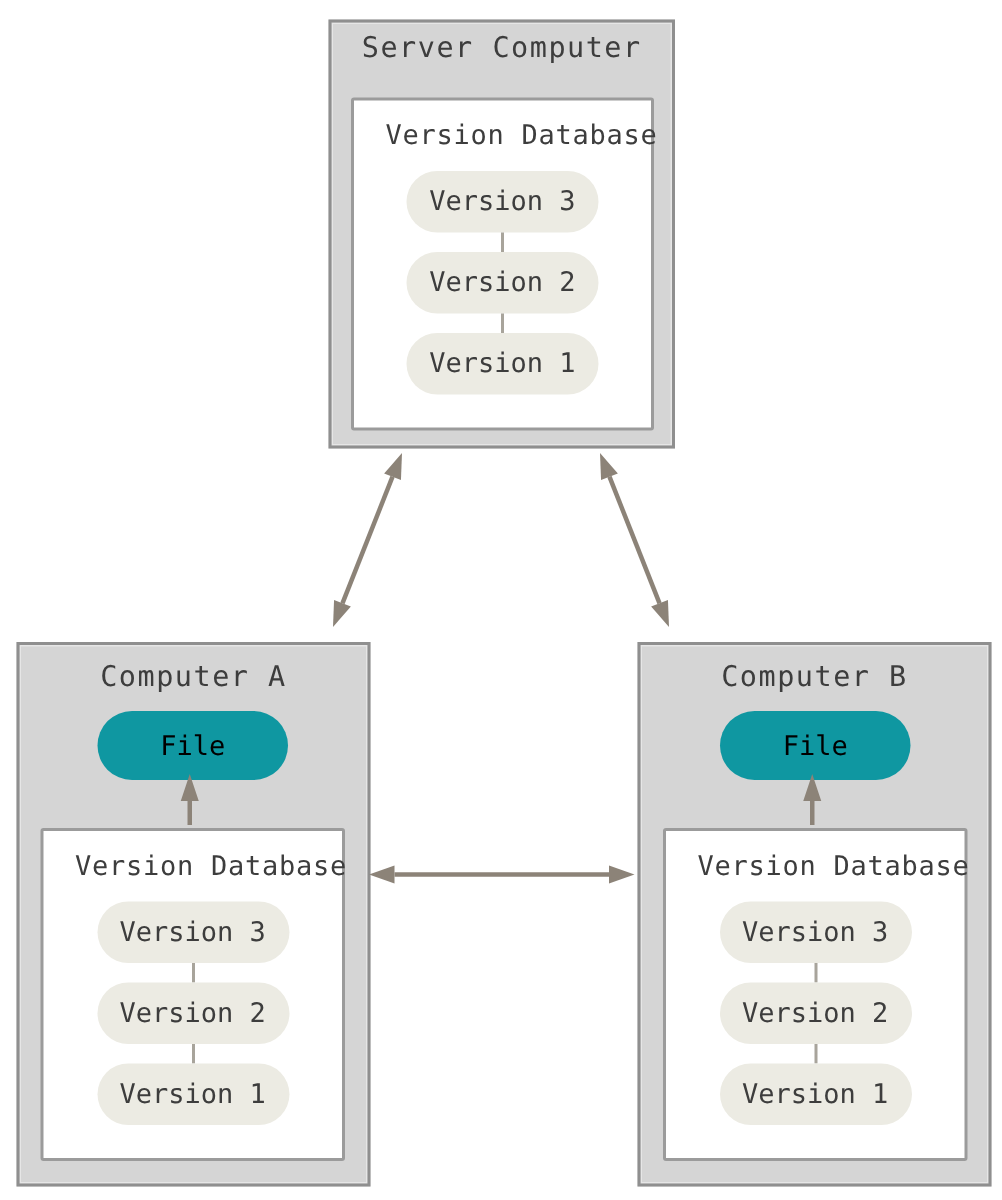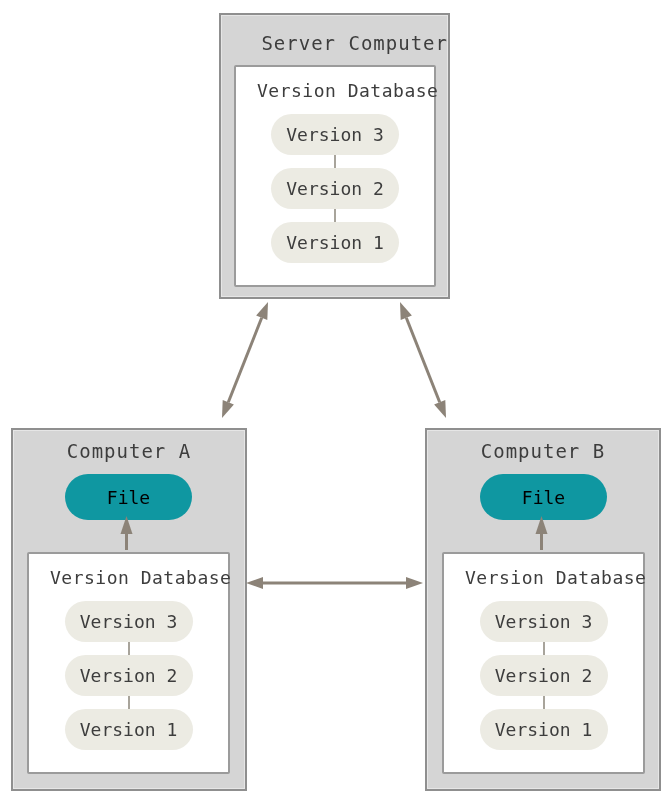--- a/index.html
+++ b/index.html
@@ -23,21 +23,21 @@
     border: 2px solid #8f8f8f;
     box-shadow: inset 0 0 0 1px #e6e6e6;
   }
   .machine-title {
     text-align: center;
     font-size: 19px;
     letter-spacing: 1px;
     color: #3d3d3d;
     white-space: nowrap;
   }
-  .server-title { padding-top: 17px; text-align: right; }
+  .server-title { padding-top: 6px; }
   .client-title { padding-top: 10px; }
   .db-box {
     position: absolute;
     box-sizing: border-box;
     background: #ffffff;
     border: 2px solid #9b9b9b;
     border-radius: 2px;
   }
   .db-label {
     text-align: center;

